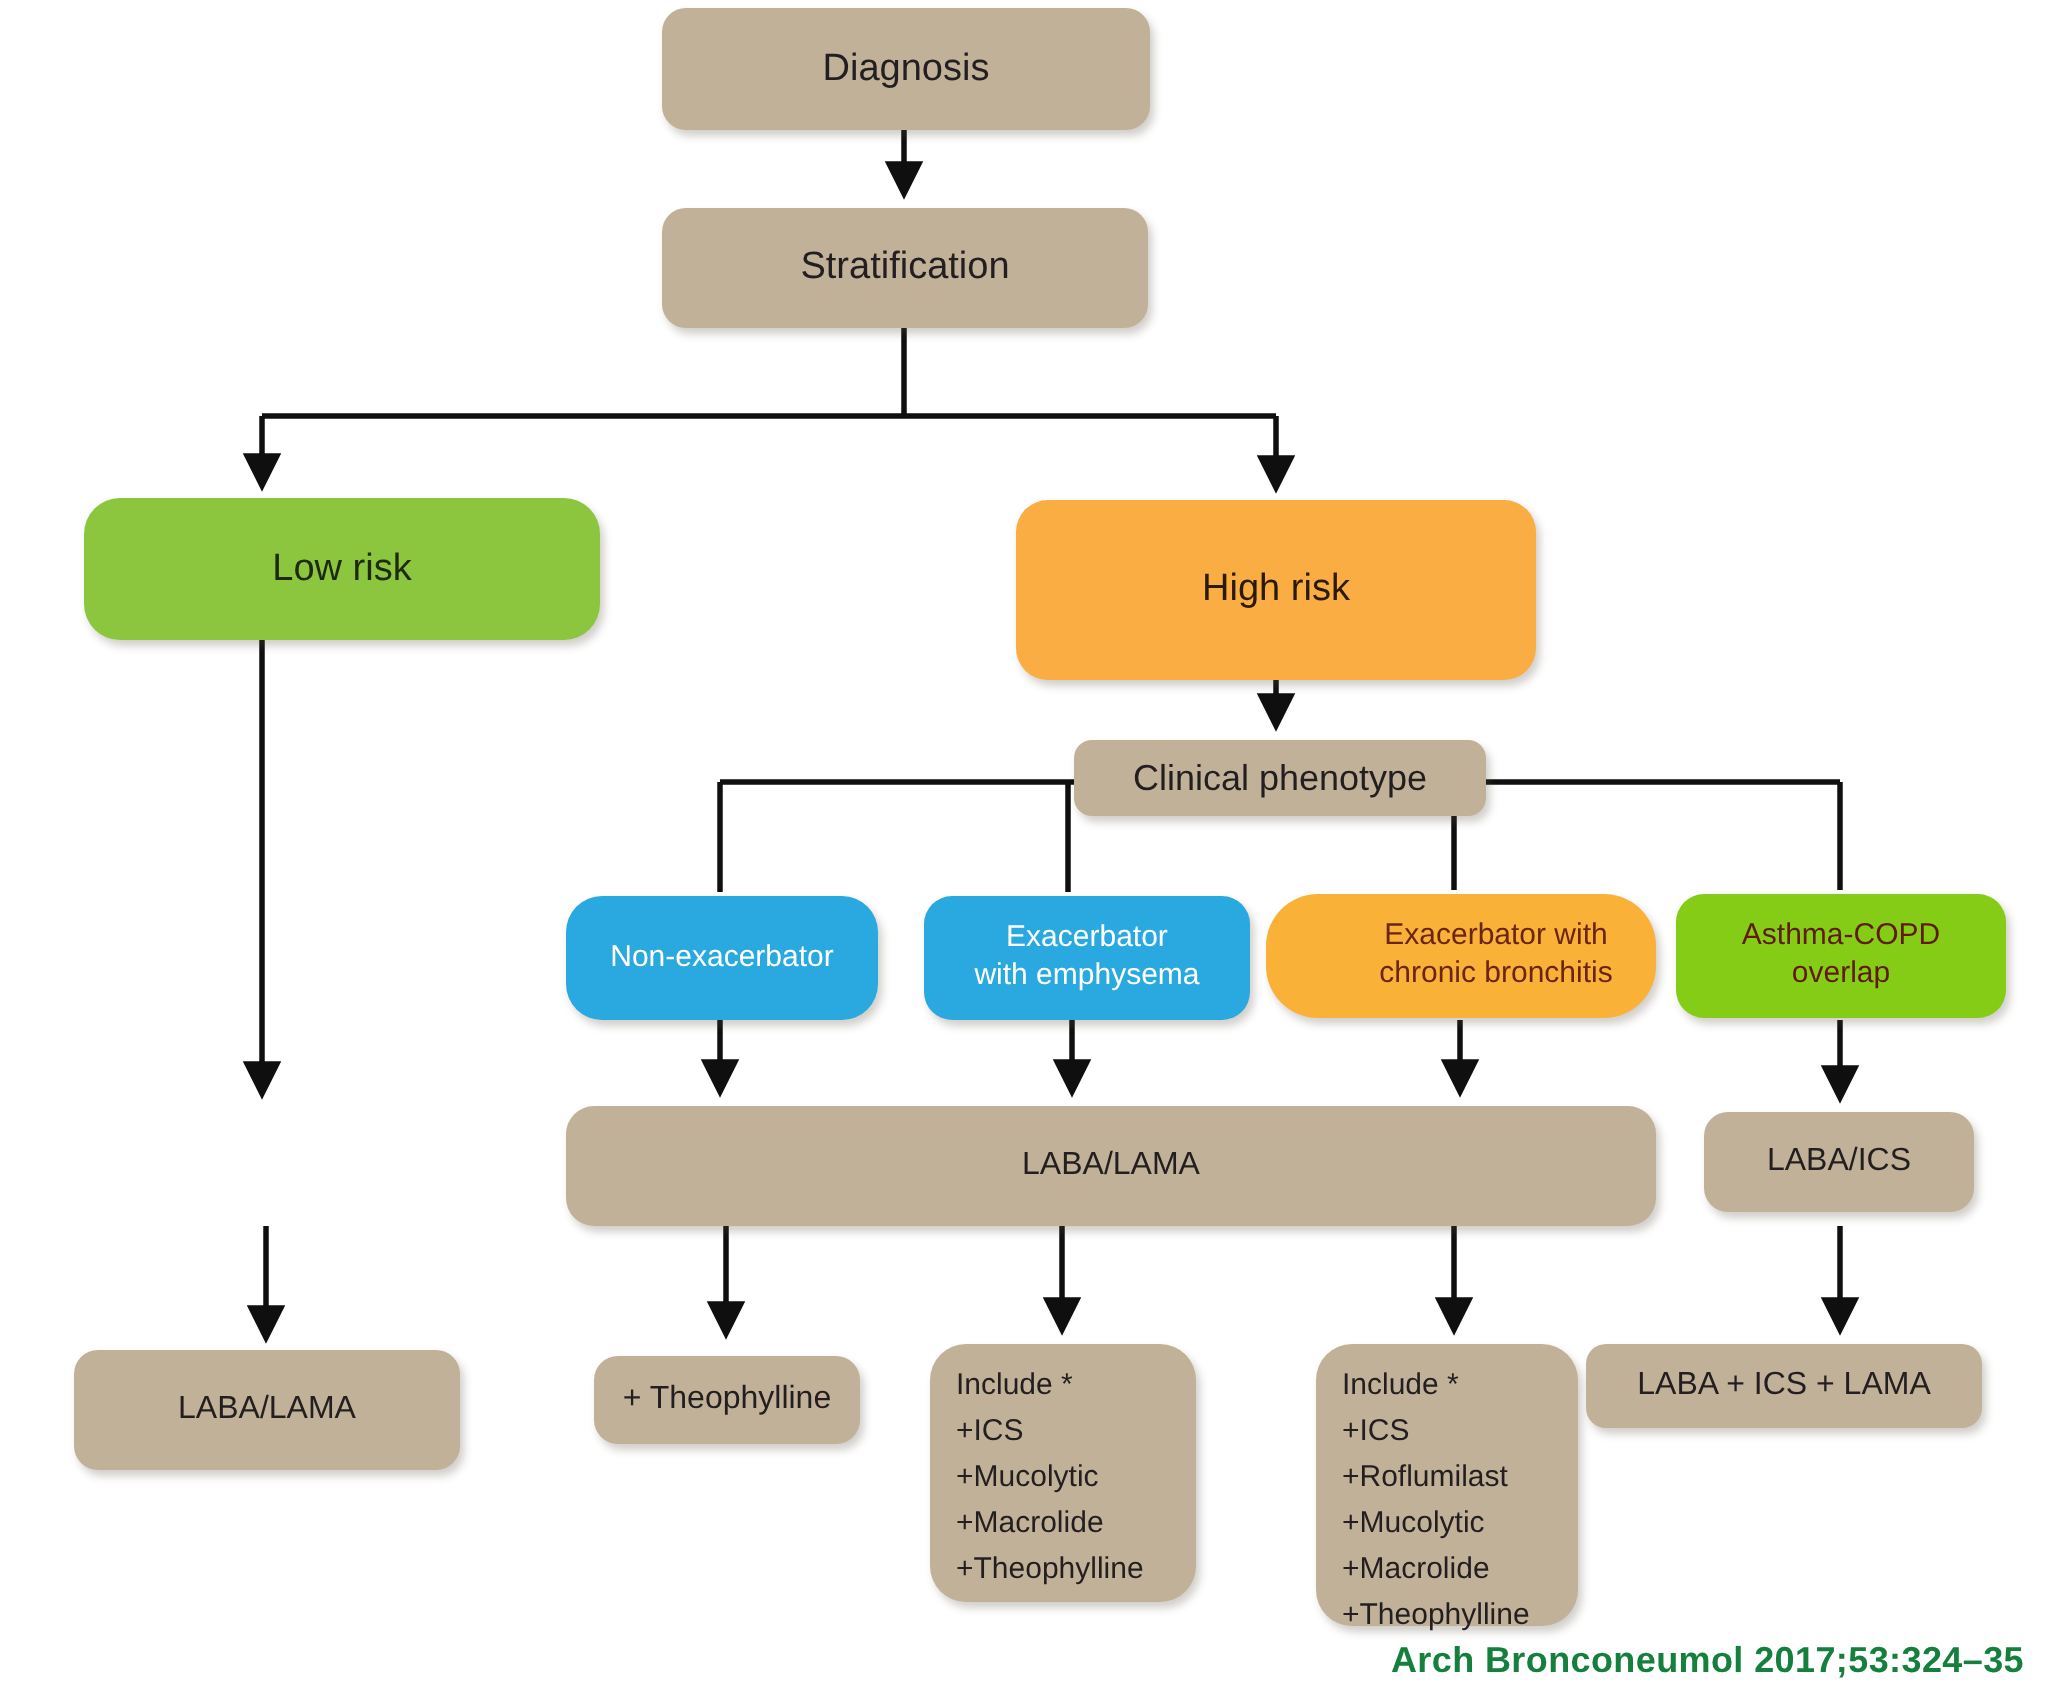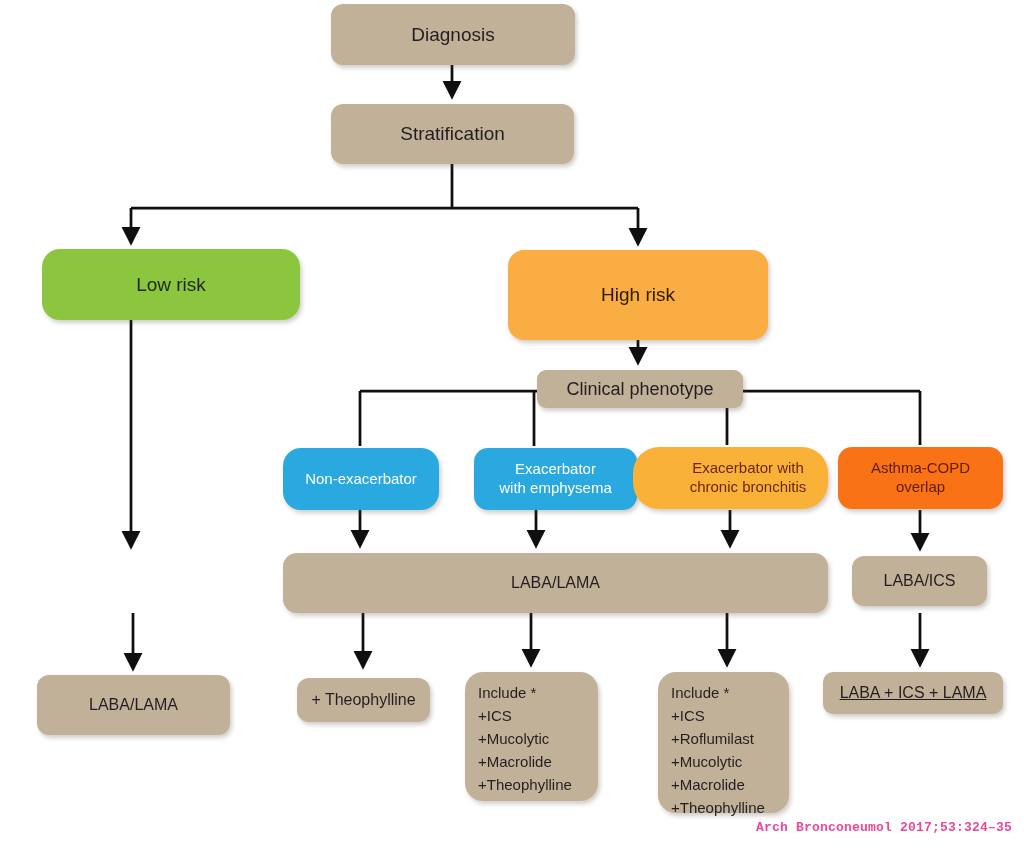--- a/index.html
+++ b/index.html
@@ -14,31 +14,31 @@
     position:absolute;z-index:1;display:flex;align-items:center;justify-content:center;
     text-align:center;box-sizing:border-box;
     box-shadow:2px 3px 4px rgba(90,80,65,.28);
     line-height:1.25;white-space:pre-line;
   }
   .tan{background:#c2b199;color:#231f20;border-radius:12px;}
   .green{background:#8cc63e;color:#1d2a10;border-radius:18px;font-size:19px;}
   .orange{background:#f9ad42;color:#2b1a07;border-radius:16px;font-size:19px;}
   .blue{background:#29a9e0;color:#ffffff;border-radius:14px;font-size:15px;}
   .amber{background:#f9b138;color:#6b2613;border-radius:26px;font-size:15px;padding-left:35px;}
-  .red{background:#f97316;color:#5f1b0c;border-radius:14px;font-size:15px;}
+  .red{background:#84cc16;color:#5f1b0c;border-radius:14px;font-size:15px;}
   .big{font-size:19px;}
   .mid{font-size:18px;}
   .std{font-size:16px;}
   .listbox{
     align-items:flex-start;justify-content:flex-start;text-align:left;
     padding:9px 6px 0 13px;border-radius:18px;font-size:15px;line-height:23px;
   }
   .citation{
     position:absolute;z-index:1;right:12px;top:820px;
-    font-size:13px;font-weight:bold;color:#ec4899;letter-spacing:.2px;font-family:Liberation Mono, monospace;
+    font-size:18px;font-weight:bold;color:#15803d;letter-spacing:.2px;
   }
 </style>
 </head>
 <body>
 
 <div id="canvas">
 
   <svg id="wires" width="1024" height="854" viewBox="0 0 1024 854">
     <defs>
       <marker id="arr" viewBox="0 0 10 10" refX="8" refY="5" markerWidth="7" markerHeight="7" orient="auto-start-reverse">
@@ -83,21 +83,21 @@
   <div class="node tan big" style="left:331px;top:104px;width:243px;height:60px;">Stratification</div>
 
   <div class="node green" style="left:2px;top:249px;width:258px;height:71px;margin-left:40px;">Low risk</div>
 
   <div class="node orange" style="left:508px;top:250px;width:260px;height:90px;">High risk</div>
 
   <div class="node tan mid" style="left:537px;top:370px;width:206px;height:38px;border-radius:9px;">Clinical phenotype</div>
 
   <div class="node blue" style="left:283px;top:448px;width:156px;height:62px;border-radius:18px;">Non-exacerbator</div>
 
-  <div class="node blue" style="left:474px;top:448px;width:163px;height:62px;">Exacerbator
+  <div class="node blue" style="left:462px;top:448px;width:163px;height:62px;">Exacerbator
 with emphysema</div>
 
   <div class="node amber" style="left:633px;top:447px;width:195px;height:62px;">Exacerbator with
 chronic bronchitis</div>
 
   <div class="node red" style="left:838px;top:447px;width:165px;height:62px;">Asthma-COPD
 overlap</div>
 
 
   <div class="node tan std" style="left:37px;top:675px;width:193px;height:60px;">LABA/LAMA</div>
@@ -114,17 +114,17 @@
 +Macrolide
 +Theophylline</div>
 
   <div class="node tan listbox" style="left:658px;top:672px;width:131px;height:141px;">Include *
 +ICS
 +Roflumilast
 +Mucolytic
 +Macrolide
 +Theophylline</div>
 
-  <div class="node tan std" style="left:823px;top:672px;width:180px;height:42px;border-radius:10px;text-decoration:underline;">LABA + ICS + LAMA</div>
+  <div class="node tan std" style="left:793px;top:672px;width:198px;height:42px;border-radius:10px;">LABA + ICS + LAMA</div>
 
   <div class="citation">Arch Bronconeumol 2017;53:324–35</div>
 
 </div>
 
 </body></html>

